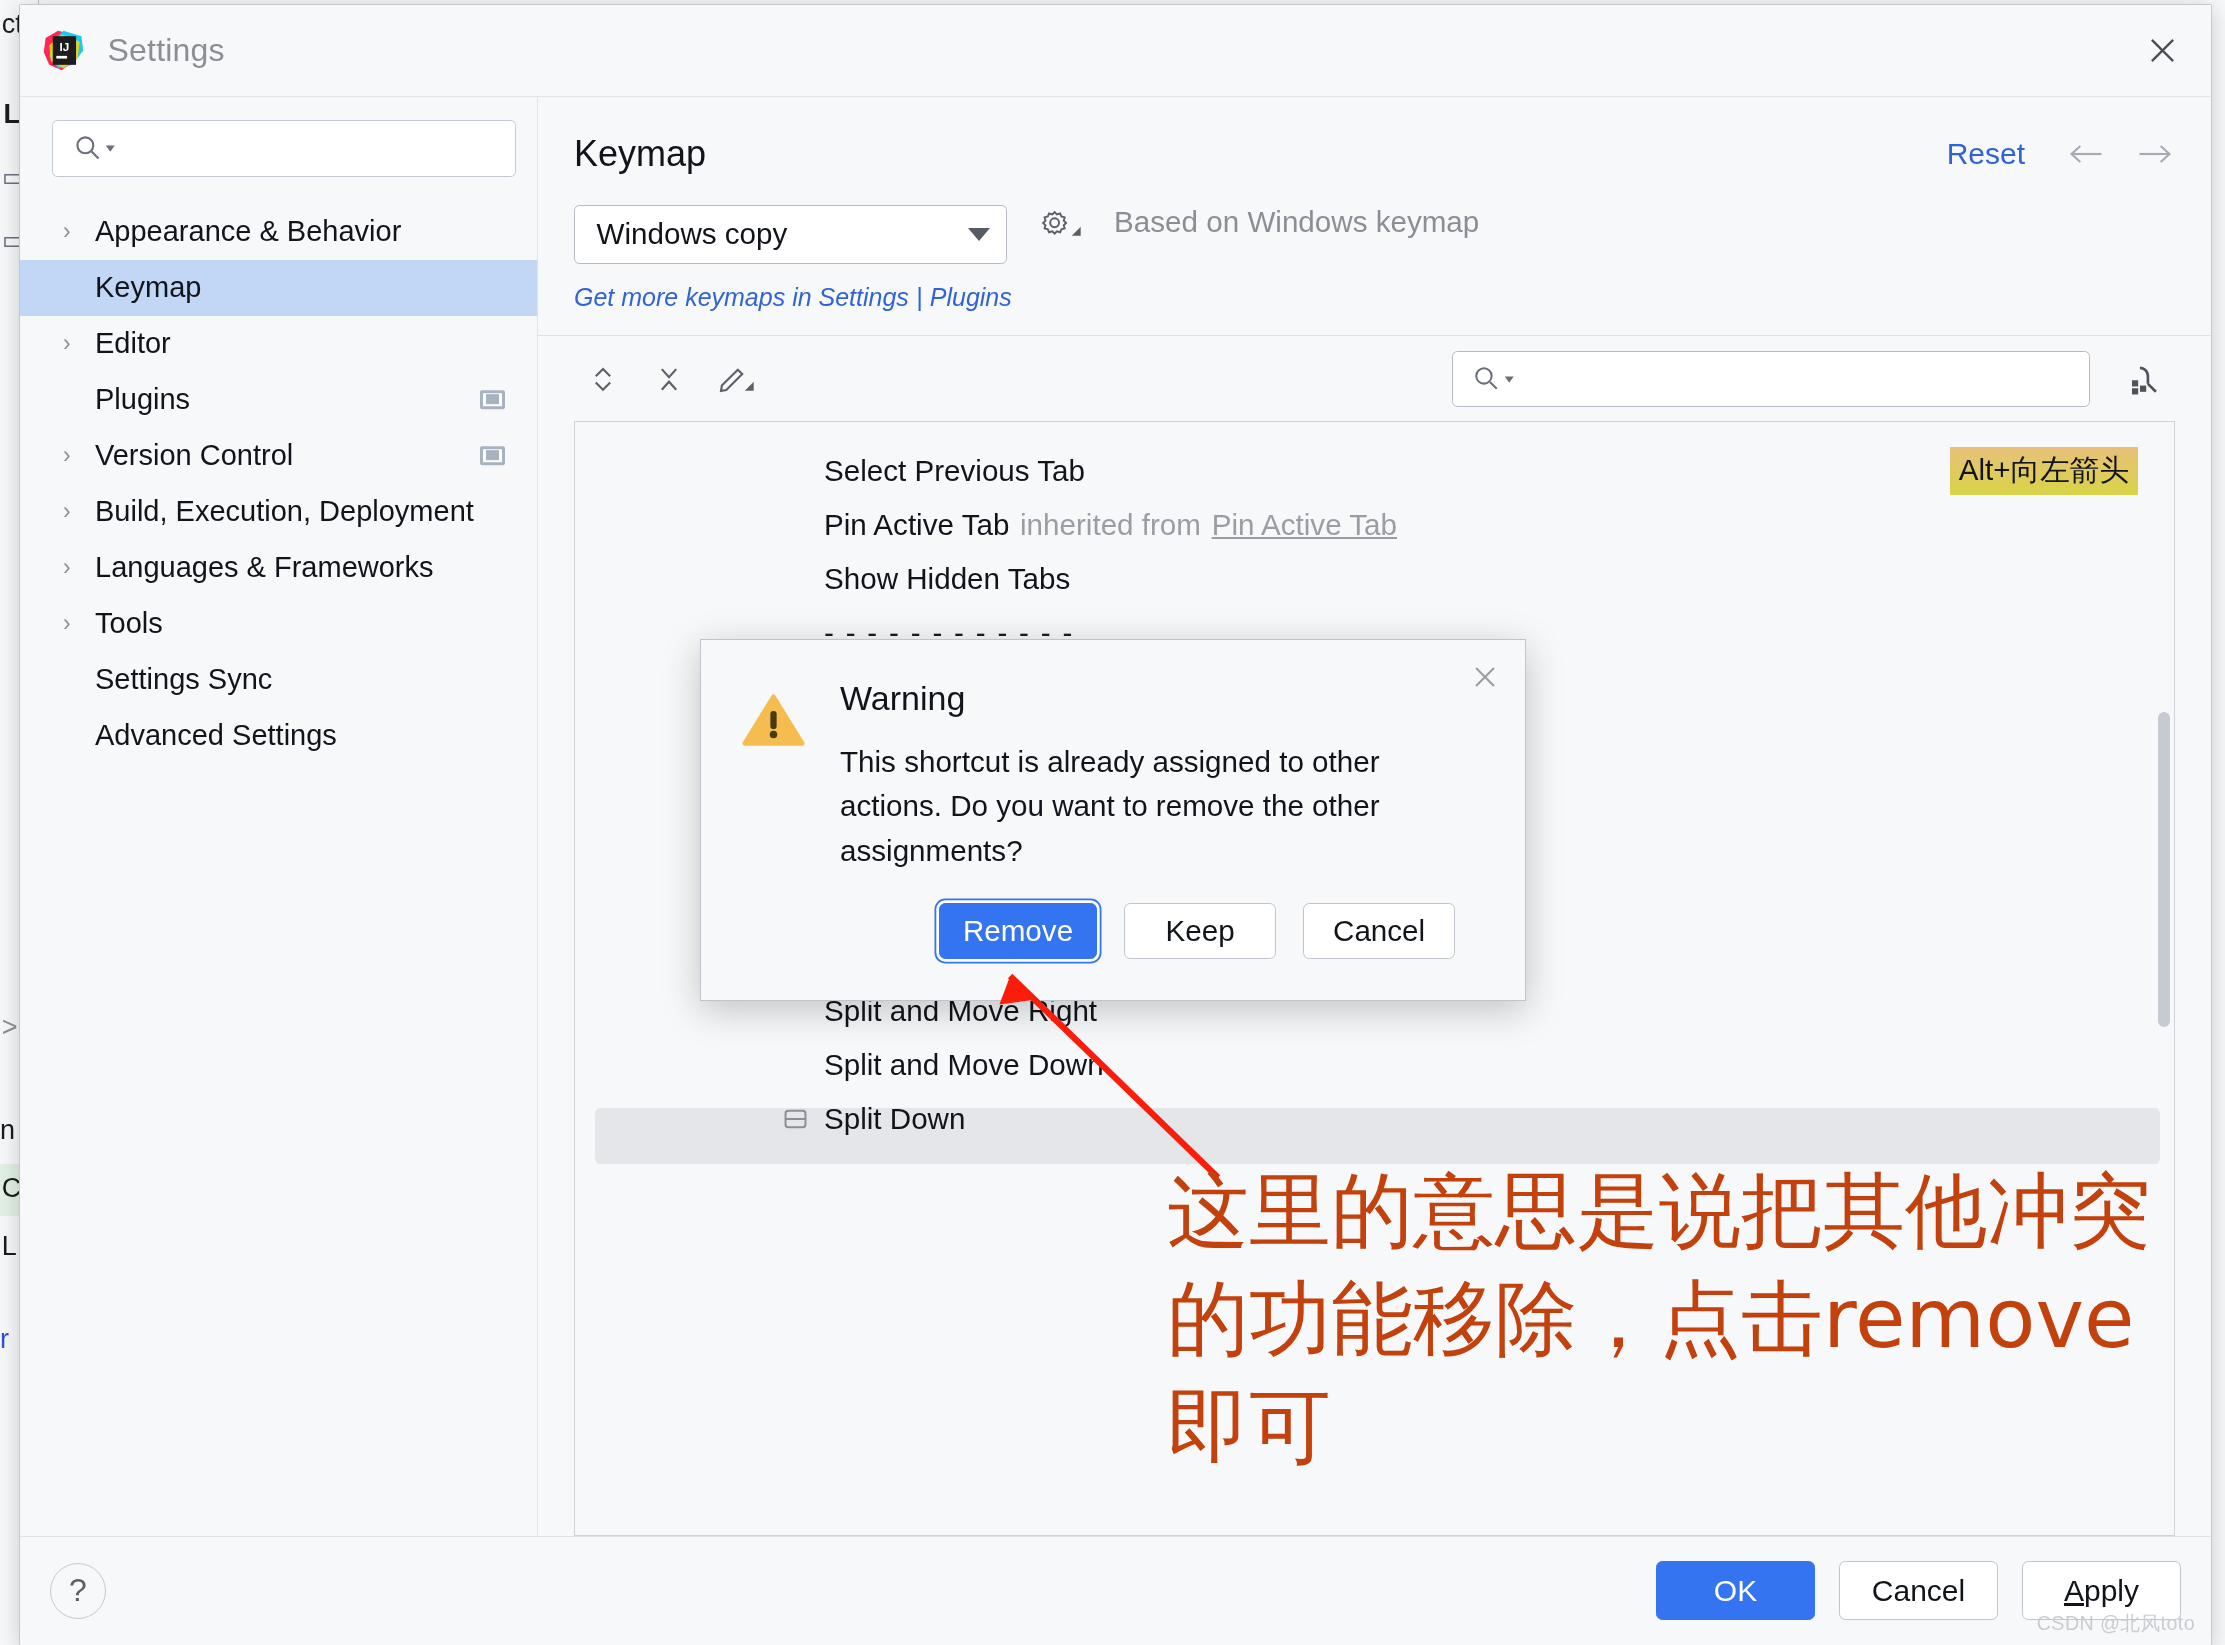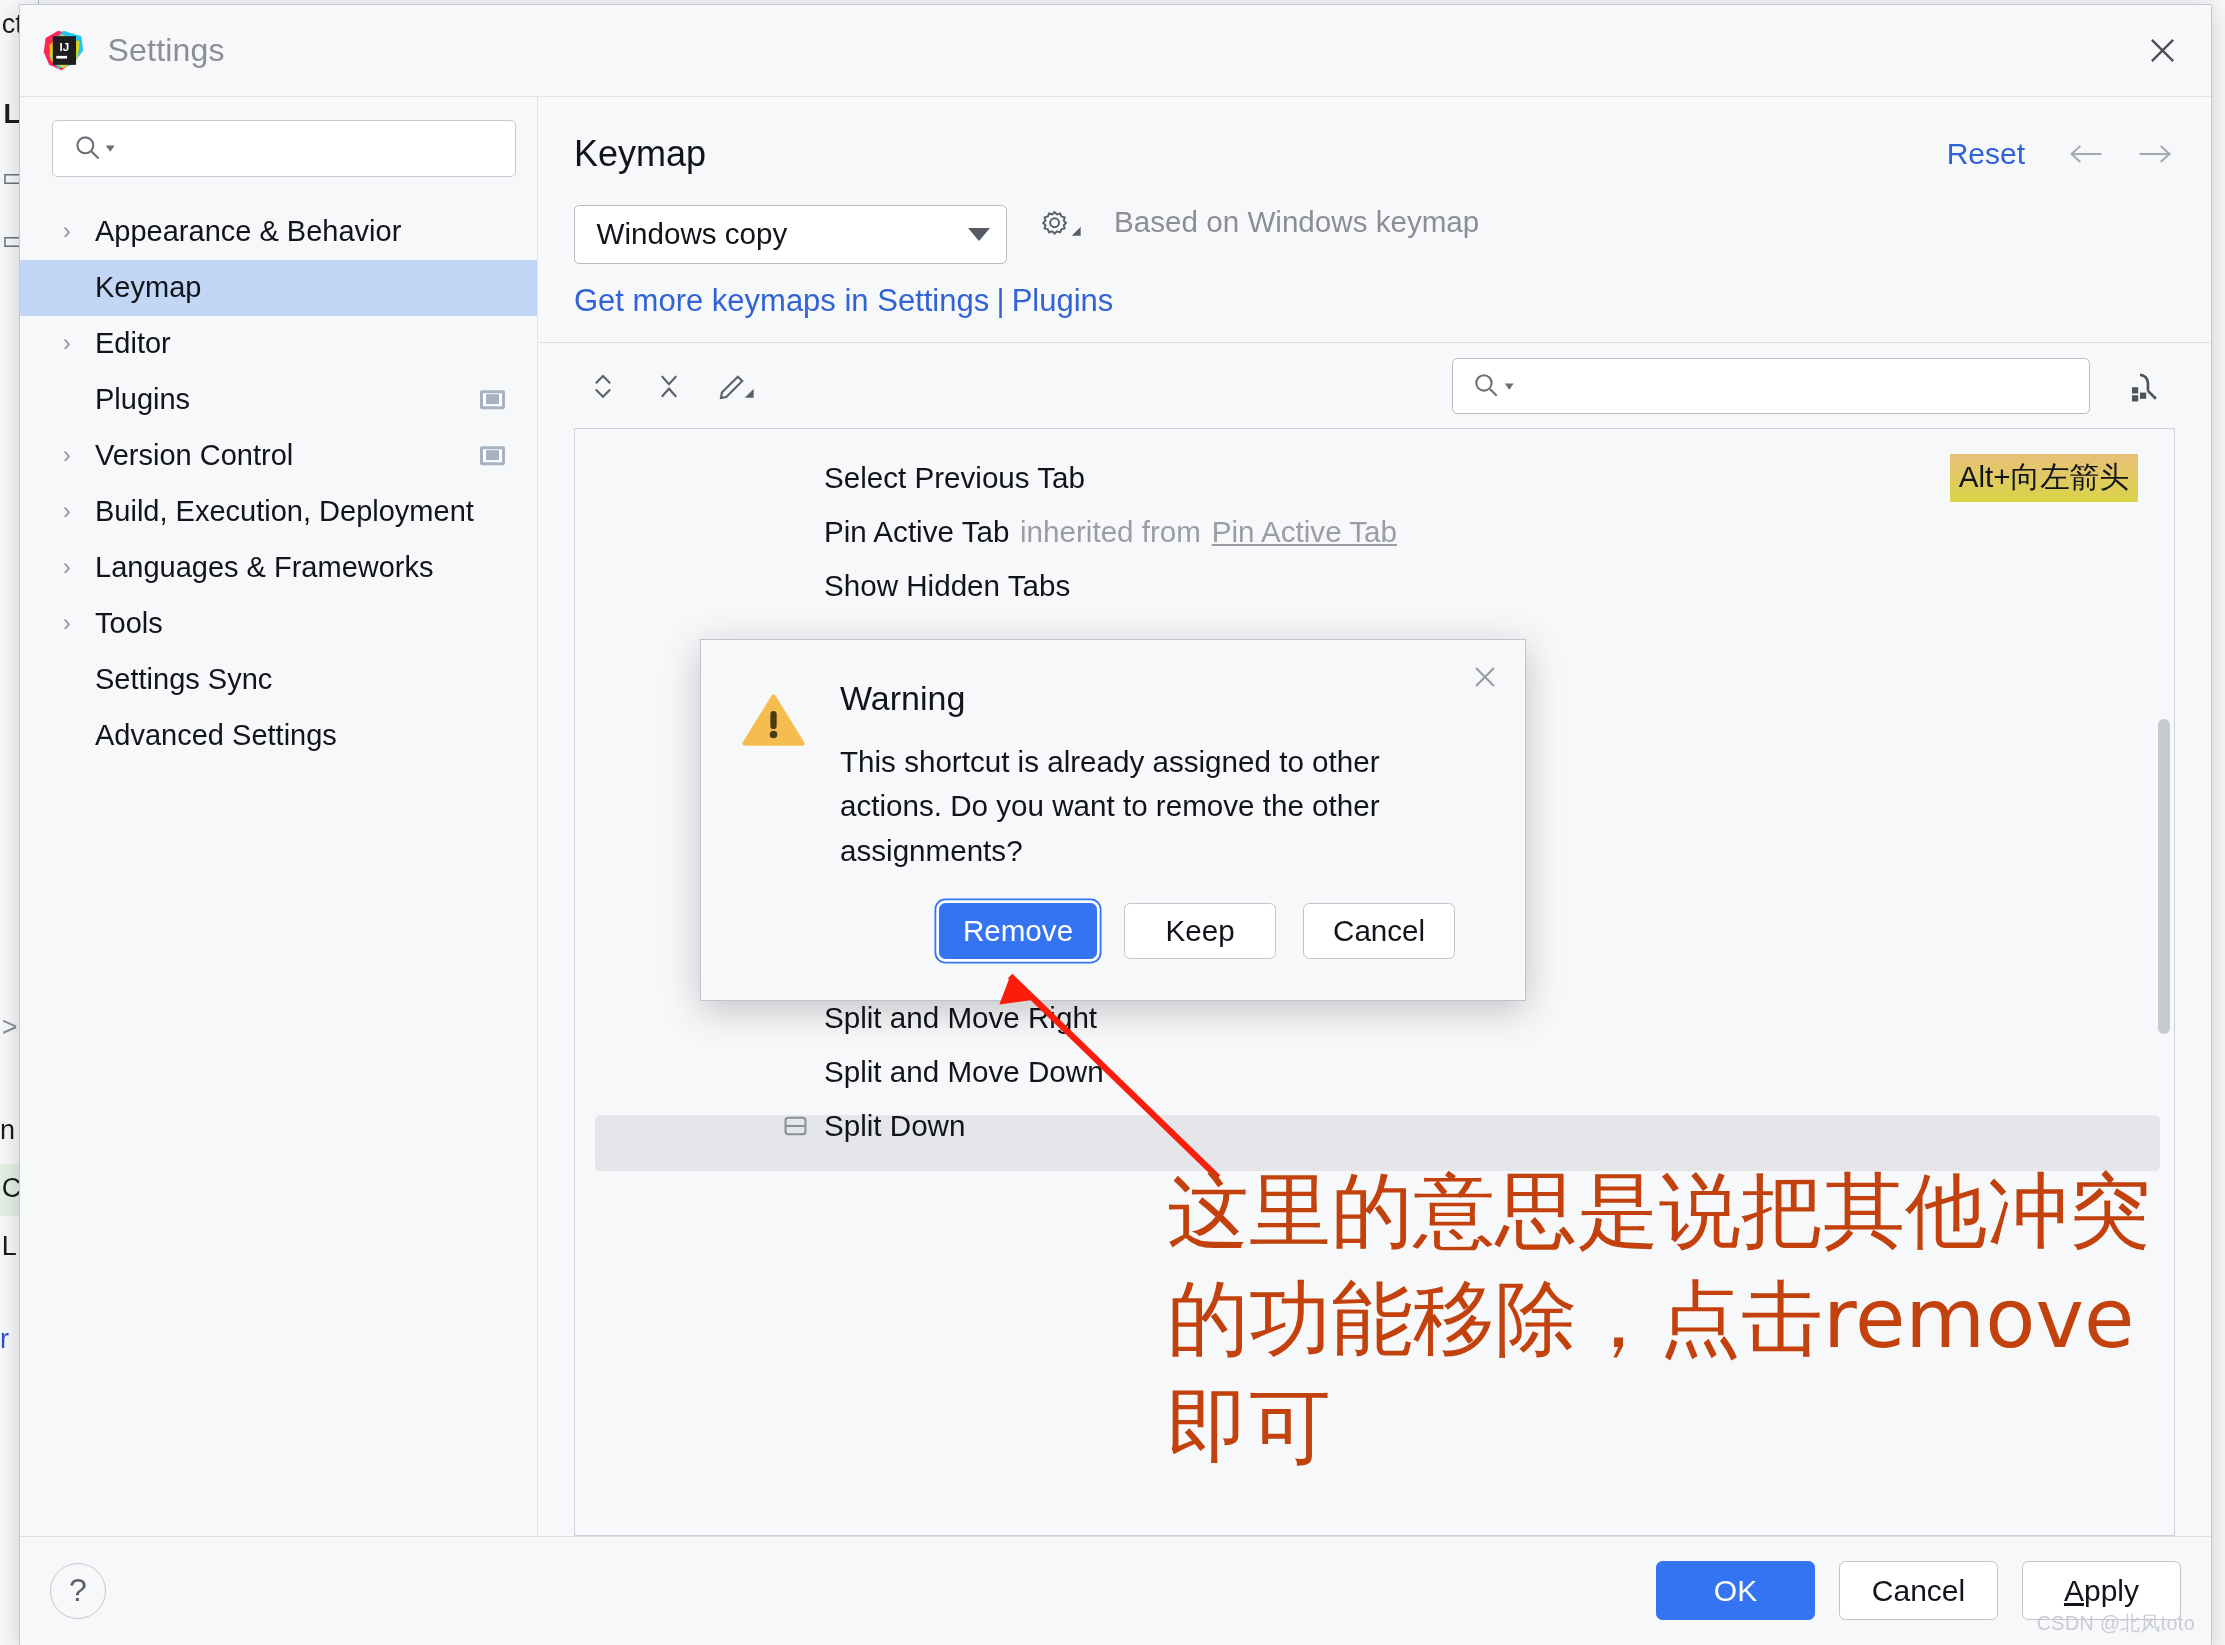--- a/index.html
+++ b/index.html
@@ -115,21 +115,21 @@
     width: 433px; height: 59px;
     background: #fff; border: 0.9px solid #b6bac3; border-radius: 5.4px;
     display: flex; align-items: center; padding: 0 16px 0 21.5px;
     font-size: 29.6px; color: #11141a; cursor: pointer;
   }
   .keymap-select .sel-label { flex: 1; }
   .caret { width: 0; height: 0; border-left: 11.6px solid transparent; border-right: 11.6px solid transparent; border-top: 13.4px solid #555a63; }
   .gear-btn { margin-left: 29px; cursor: pointer; color:#5a5e67; display:flex; align-items:center; }
   .based-on { margin-left: 32px; font-size: 29.6px; color: #8b8e95; }
 
-  .keymap-links { padding: 19.7px 36px 0 36px; font-size: 31px; }
+  .keymap-links { padding: 19.7px 36px 0 36px; font-size: 25px; font-style: italic; }
   .keymap-links a { color: #3163d4; text-decoration: none; cursor: pointer; }
   .sep-pipe { color: #3163d4; padding: 0 7.2px; }
 
   .toolbar {
     margin-top: 23px;
     border-top: 0.9px solid #dfe1e6;
     height: 86px; flex: 0 0 86px;
     display: flex; align-items: center; padding: 0 36px;
   }
   .tool-icon { width: 57px; height: 57px; display:flex; align-items:center; justify-content:center; color:#5c6069; cursor:pointer; margin-right: 9px; }

